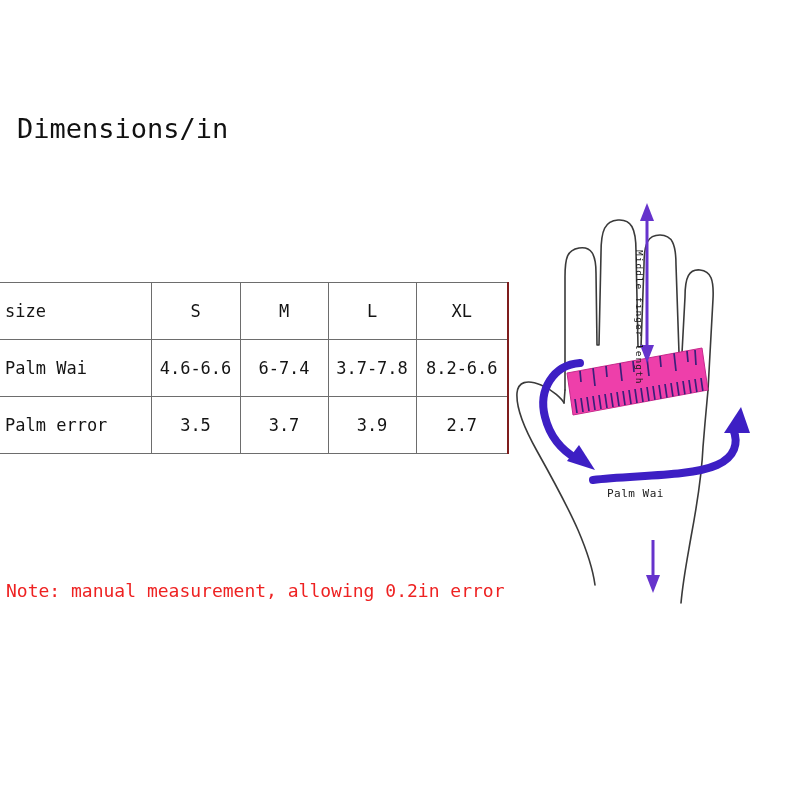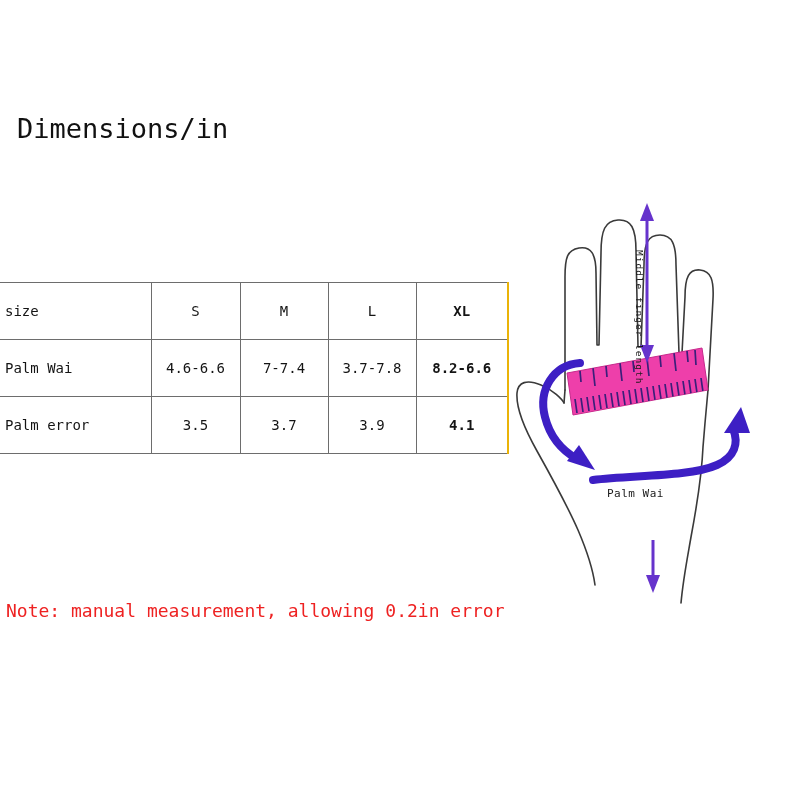--- a/index.html
+++ b/index.html
@@ -44,49 +44,48 @@
   #size-table col.c-m     { width: 88px; }
   #size-table col.c-l     { width: 88px; }
   #size-table col.c-xl    { width: 92px; }
 
   #size-table td {
     border-top: 1.5px solid #6d6d6d;
     border-bottom: 1.5px solid #6d6d6d;
     border-left: 1.5px solid #6d6d6d;
     border-right: 1.5px solid #6d6d6d;
     height: 56px;
-    font-size: 14px;
+    font-size: 17px;
     color: #141414;
     padding: 0;
     vertical-align: middle;
   }
   #size-table tr td:first-child {
     border-left: none;
     text-align: left;
     padding-left: 5px;
   }
   #size-table tr td:last-child {
-    border-right: 2px solid #eab308;
-    font-weight: bold;
+    border-right: 2px solid #7f1d1d;
   }
   #size-table td.val {
     text-align: center;
   }
   #size-table tr:first-child td {
     border-top: 1.5px solid #6d6d6d;
   }
   #size-table tr:last-child td {
     border-bottom: 1.5px solid #6d6d6d;
   }
 
   
   #note {
     position: absolute;
     left: 6px;
-    top: 600px;
+    top: 580px;
     font-family: "DejaVu Sans Mono", monospace;
     font-size: 18px;
     color: #ee2222;
     white-space: nowrap;
   }
 
   
   #diagram {
     position: absolute;
     left: 505px;
@@ -138,30 +137,30 @@
       <tr>
         <td>size</td>
         <td class="val">S</td>
         <td class="val">M</td>
         <td class="val">L</td>
         <td class="val">XL</td>
       </tr>
       <tr>
         <td>Palm Wai</td>
         <td class="val">4.6-6.6</td>
-        <td class="val">7-7.4</td>
+        <td class="val">6-7.4</td>
         <td class="val">3.7-7.8</td>
         <td class="val">8.2-6.6</td>
       </tr>
       <tr>
         <td>Palm error</td>
         <td class="val">3.5</td>
         <td class="val">3.7</td>
         <td class="val">3.9</td>
-        <td class="val">4.1</td>
+        <td class="val">2.7</td>
       </tr>
     </tbody>
   </table>
 
   <div id="note">Note: manual measurement, allowing 0.2in error</div>
 
   <div id="diagram">
     <svg width="295" height="425" viewBox="0 0 295 425" xmlns="http://www.w3.org/2000/svg">
       <defs>
         <clipPath id="rulerClip">

